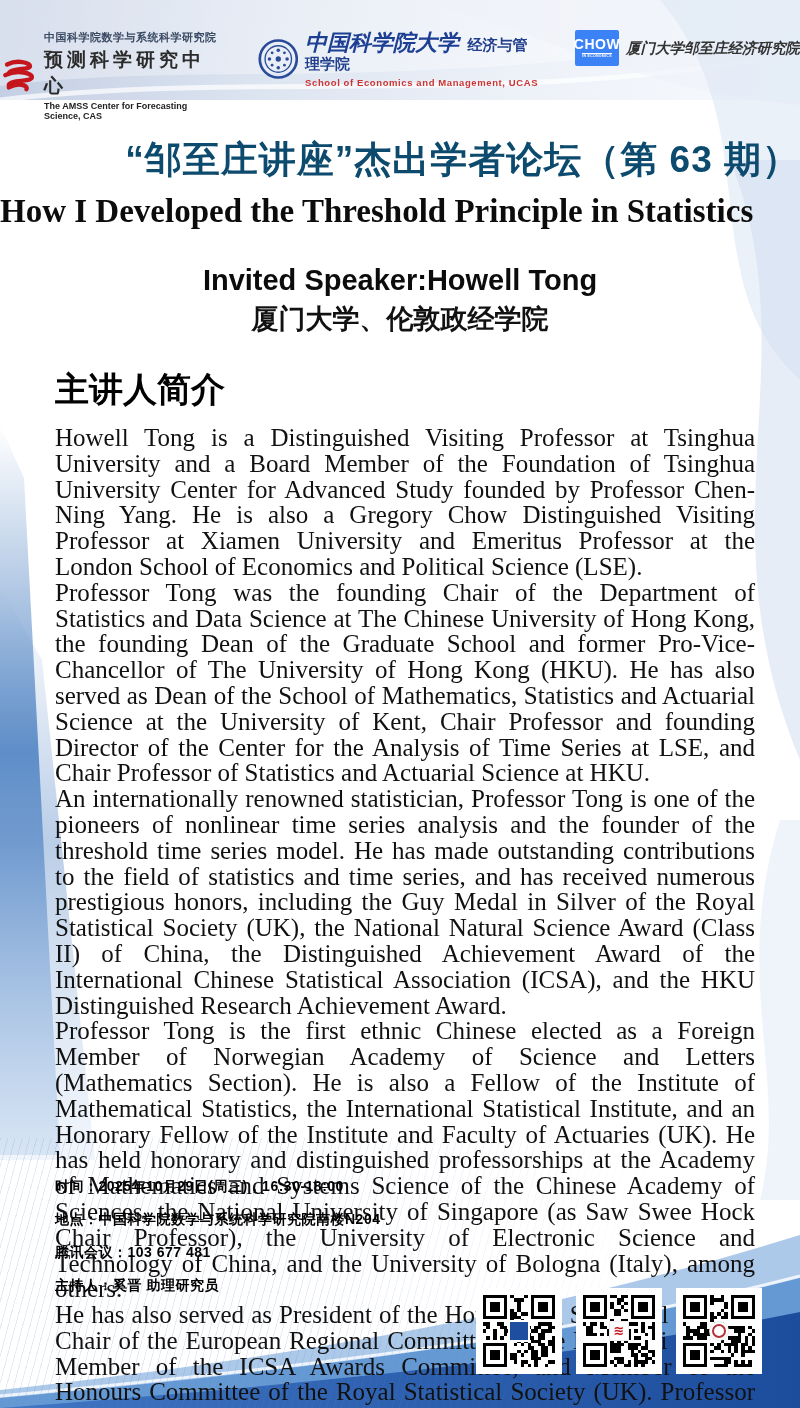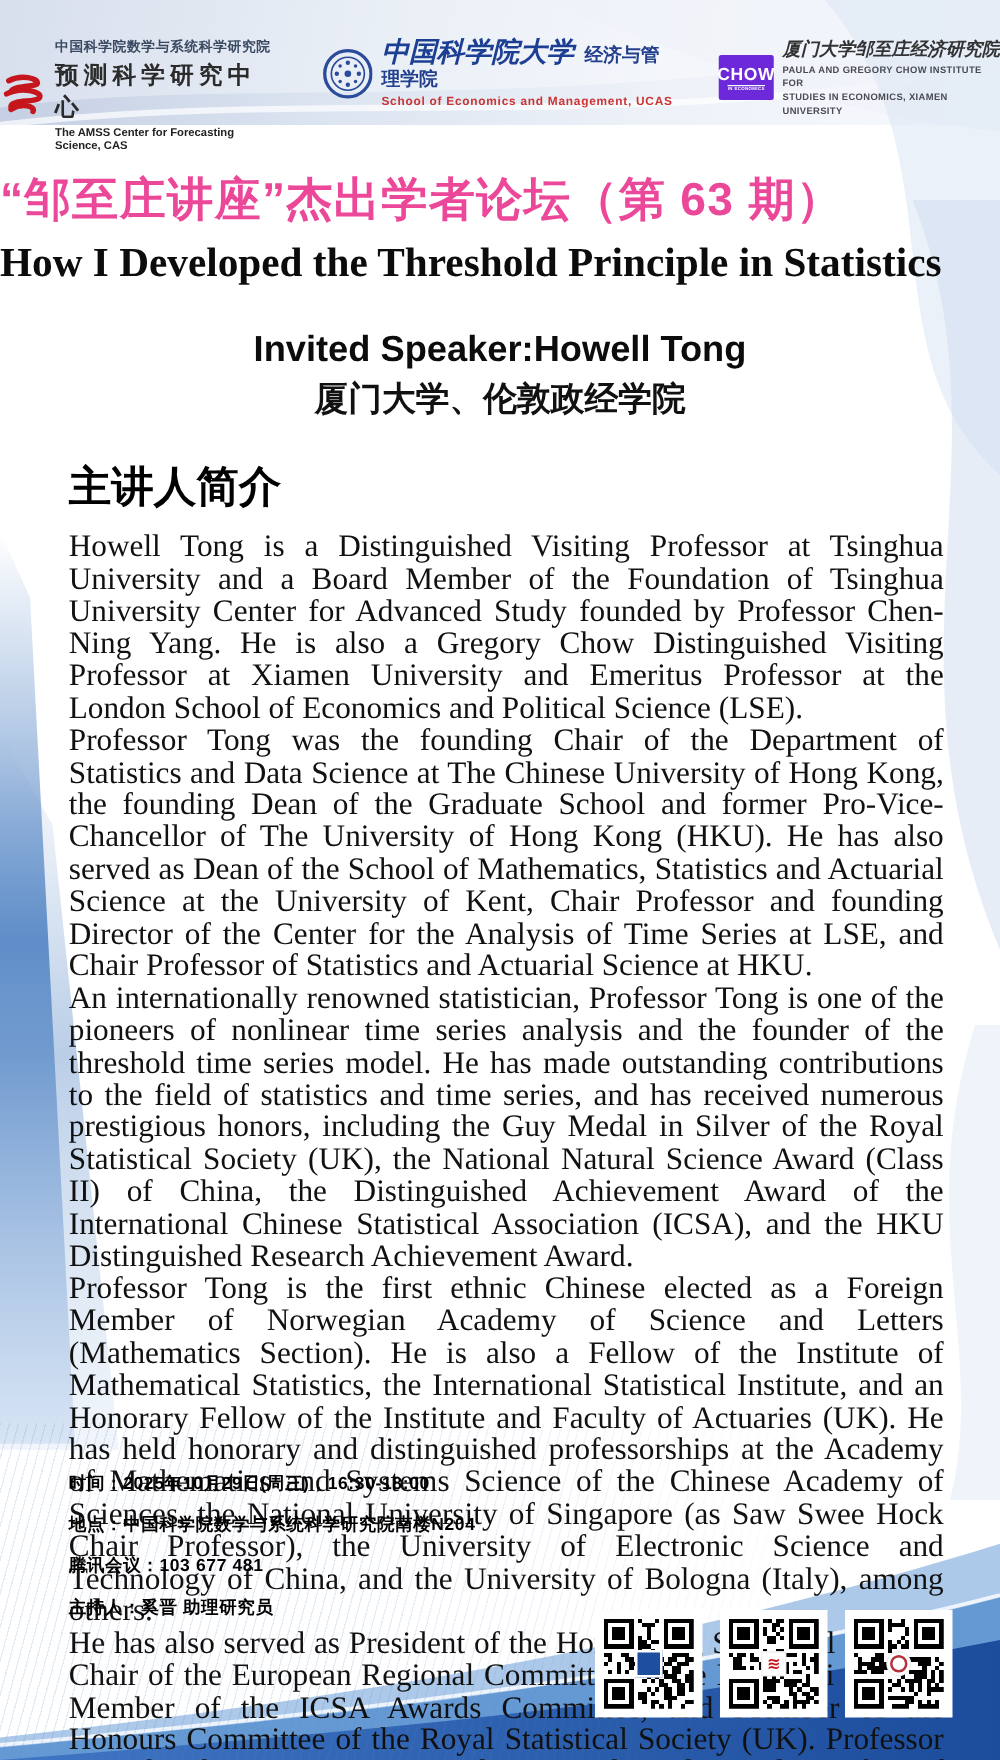--- a/index.html
+++ b/index.html
@@ -28,32 +28,32 @@
   .logo{display:flex; align-items:center; gap:7px;}
   .logo-col{display:flex; flex-direction:column;}
   .ucas-cn{font-family:"DejaVu Serif",serif; font-style:italic; font-weight:bold;
     font-size:22px; color:#1d3f93; white-space:nowrap; line-height:1.1;}
   .ucas-dept{font-size:15px; font-weight:bold; color:#223f8d; margin-left:4px;}
   .ucas-en{font-size:9.5px; font-weight:bold; color:#c33; letter-spacing:.6px; margin-top:3px;}
   .amss-l1{font-size:11px; font-weight:bold; color:#3a4a63; letter-spacing:.5px;}
   .amss-l2{font-size:19px; font-weight:bold; color:#2b2b2b; letter-spacing:4px; margin:2px 0;}
   .amss-l3{font-size:9px; font-weight:bold; color:#222;}
   .chow-badge{
-    width:44px; height:36px; background:#6d28d9; color:#fff; border-radius:2px;
+    width:44px; height:36px; background:#3b82f6; color:#fff; border-radius:2px;
     display:flex; flex-direction:column; align-items:center; justify-content:center;
     font-weight:900; font-size:14px; letter-spacing:.5px; line-height:1;
   }
   .chow-badge small{font-size:3.5px; letter-spacing:.3px; border-top:1px solid #fff; margin-top:2px; padding-top:1px;}
   .chow-cn{font-family:"DejaVu Serif",serif; font-style:italic; font-weight:bold;
     font-size:14.5px; color:#333; white-space:nowrap;}
   .chow-en{font-size:7.5px; font-weight:bold; color:#4a4a55; letter-spacing:.3px; line-height:1.45; margin-top:2px;}
   
   .title-cn{
-    position:relative; text-align:left; margin-top:14px;
-    font-size:37px; font-weight:900; letter-spacing:1px; color:#ec4899;
+    position:relative; text-align:right; margin-top:14px;
+    font-size:37px; font-weight:900; letter-spacing:1px; color:#0c4a6e;
   }
   .title-en{
     position:relative; margin-top:8px;
     font-family:"Liberation Serif","DejaVu Serif",serif;
     font-size:33px; font-weight:bold; color:#0c0c0c;
   }
   .speaker-line{
     position:relative; text-align:center; margin-top:34px;
     font-family:Liberation Sans, sans-serif;
     font-size:29px; font-weight:bold; color:#0c0c0c;
@@ -167,24 +167,20 @@
       </div>
     </div>
 
     <div class="logo">
       <div class="chow-badge">
         <span>CHOW</span>
         <small>IN ECONOMICS</small>
       </div>
       <div class="logo-col">
         <div class="chow-cn">厦门大学邹至庄经济研究院</div>
-        <div class="chow-en">
-          <span>PAULA AND GREGORY CHOW INSTITUTE FOR</span><br>
-          <span>STUDIES IN ECONOMICS, XIAMEN UNIVERSITY</span>
-        </div>
       </div>
     </div>
 
   </div>
 
   <div class="title-cn">“邹至庄讲座”杰出学者论坛（第 63 期）</div>
   <div class="title-en">How I Developed the Threshold Principle in Statistics</div>
   <div class="speaker-line">Invited Speaker:Howell Tong</div>
   <div class="affiliation">厦门大学、伦敦政经学院</div>
 

